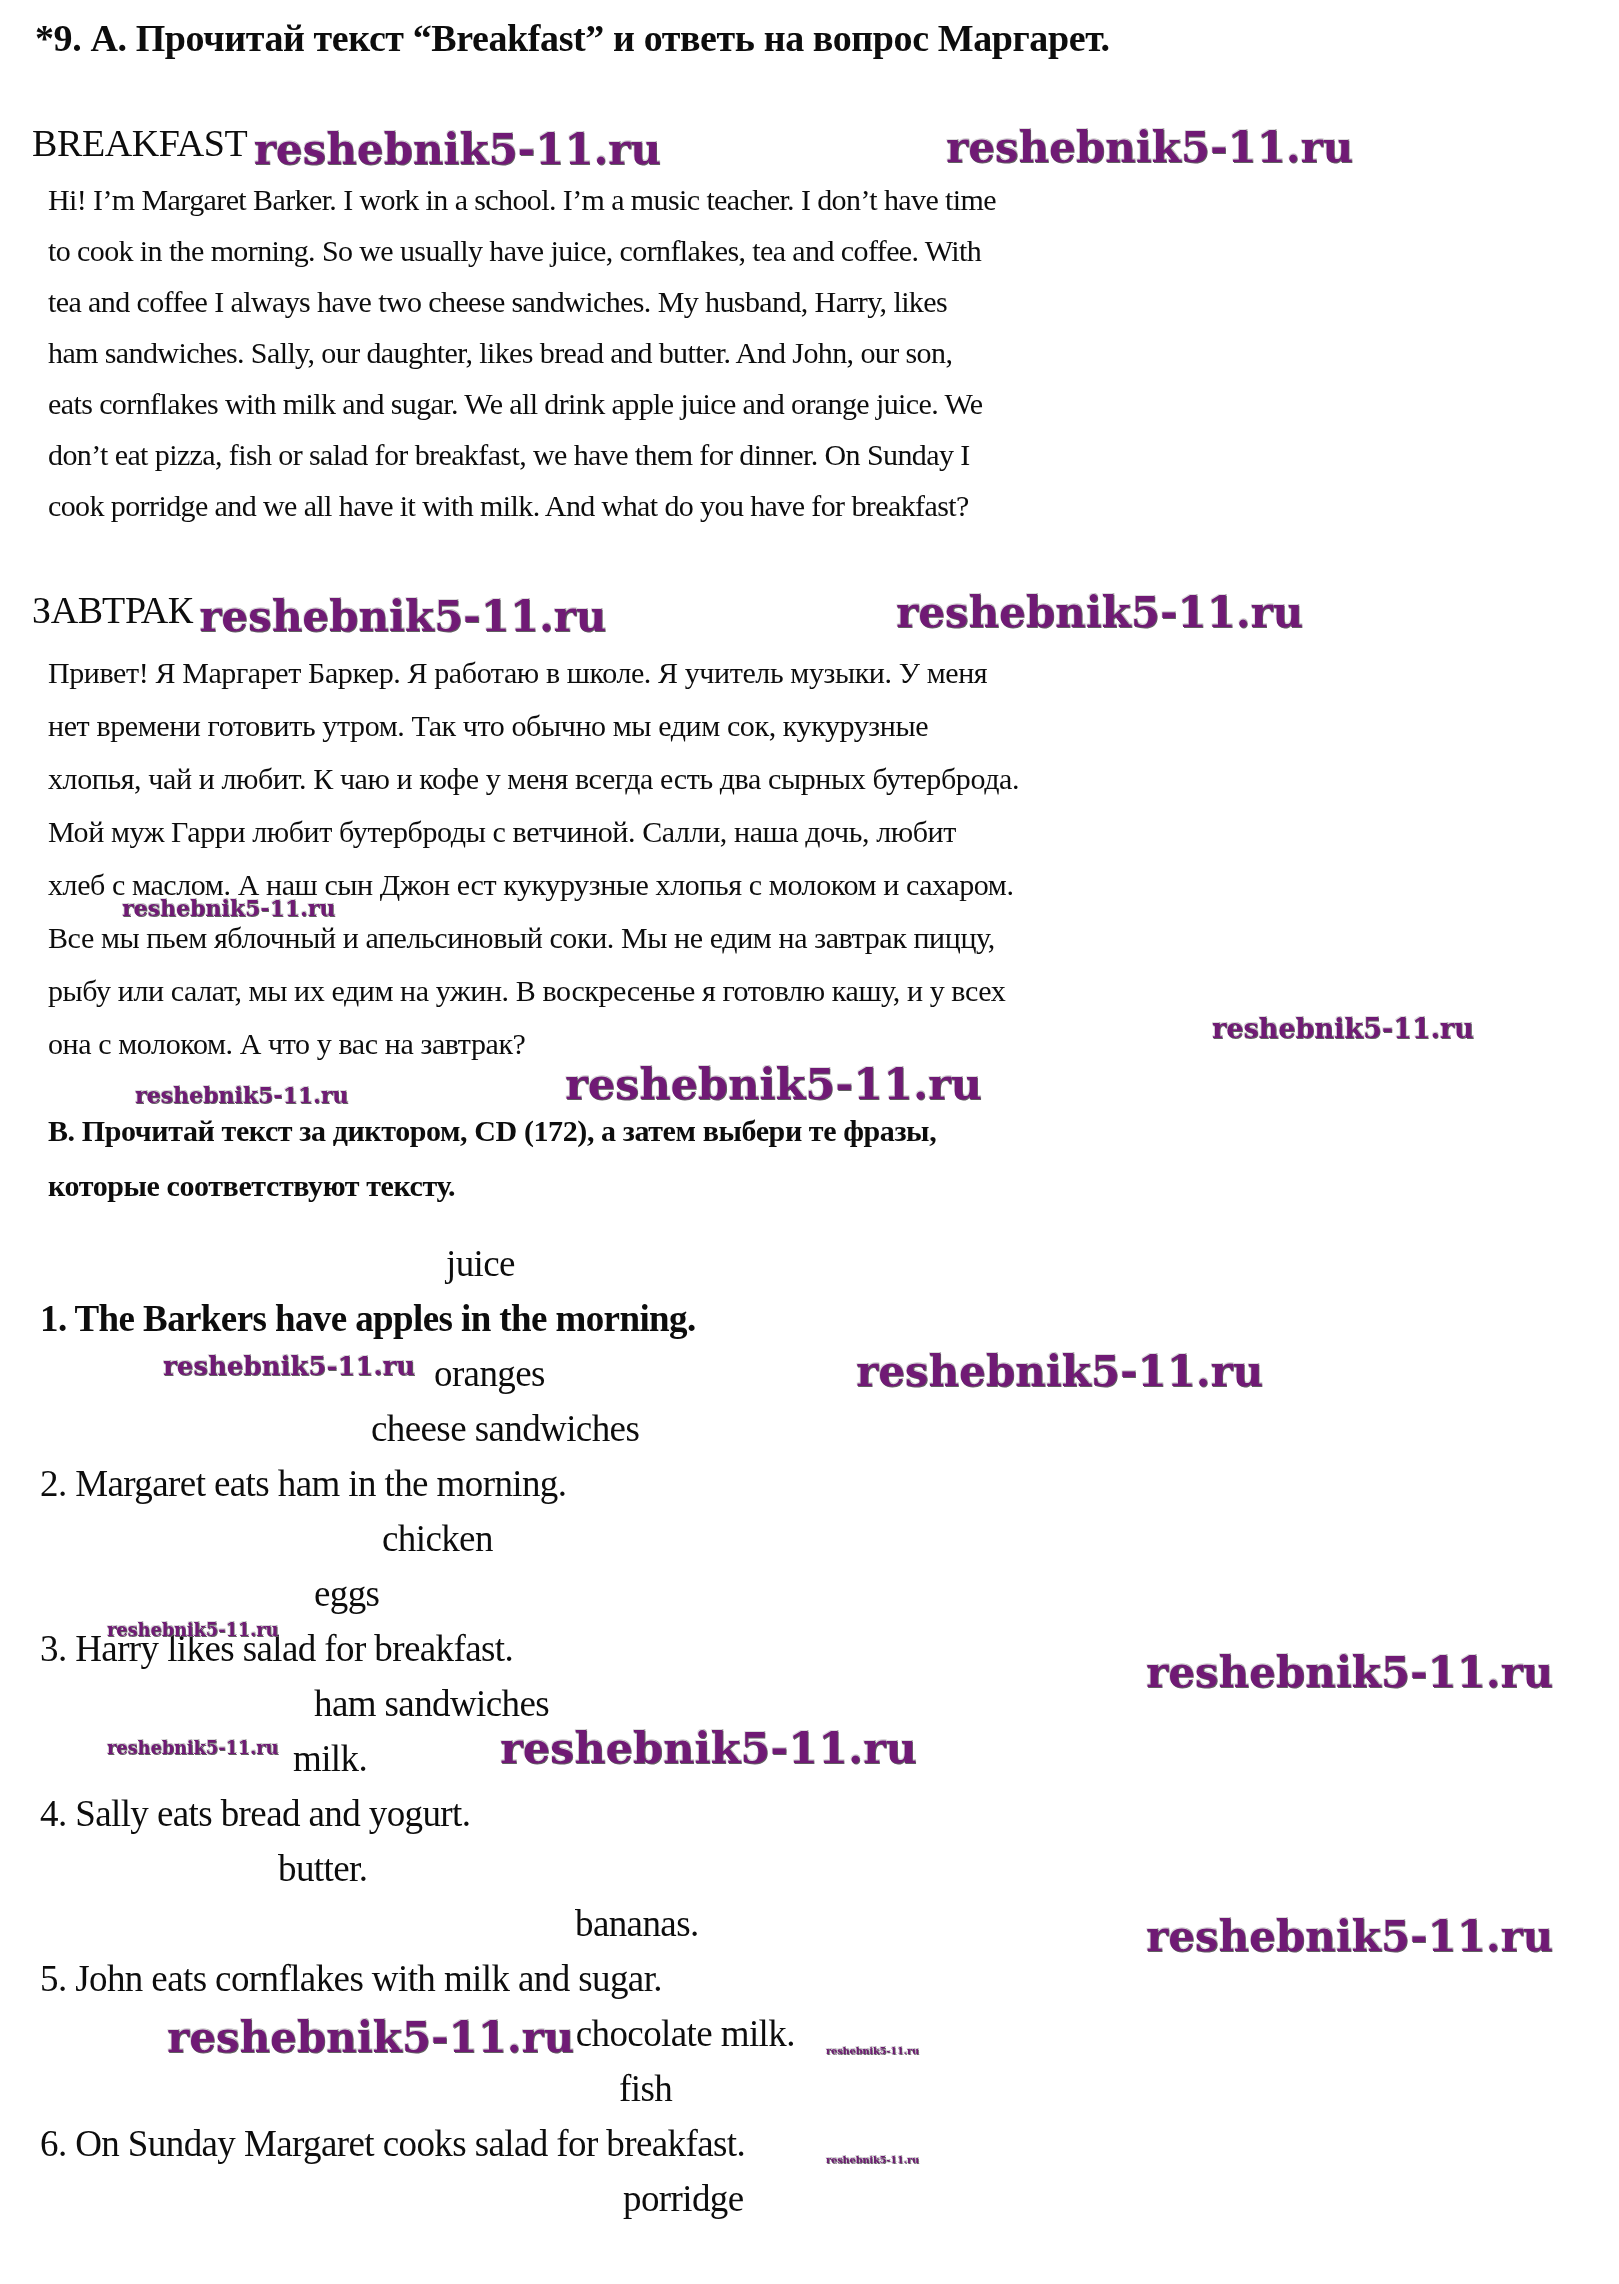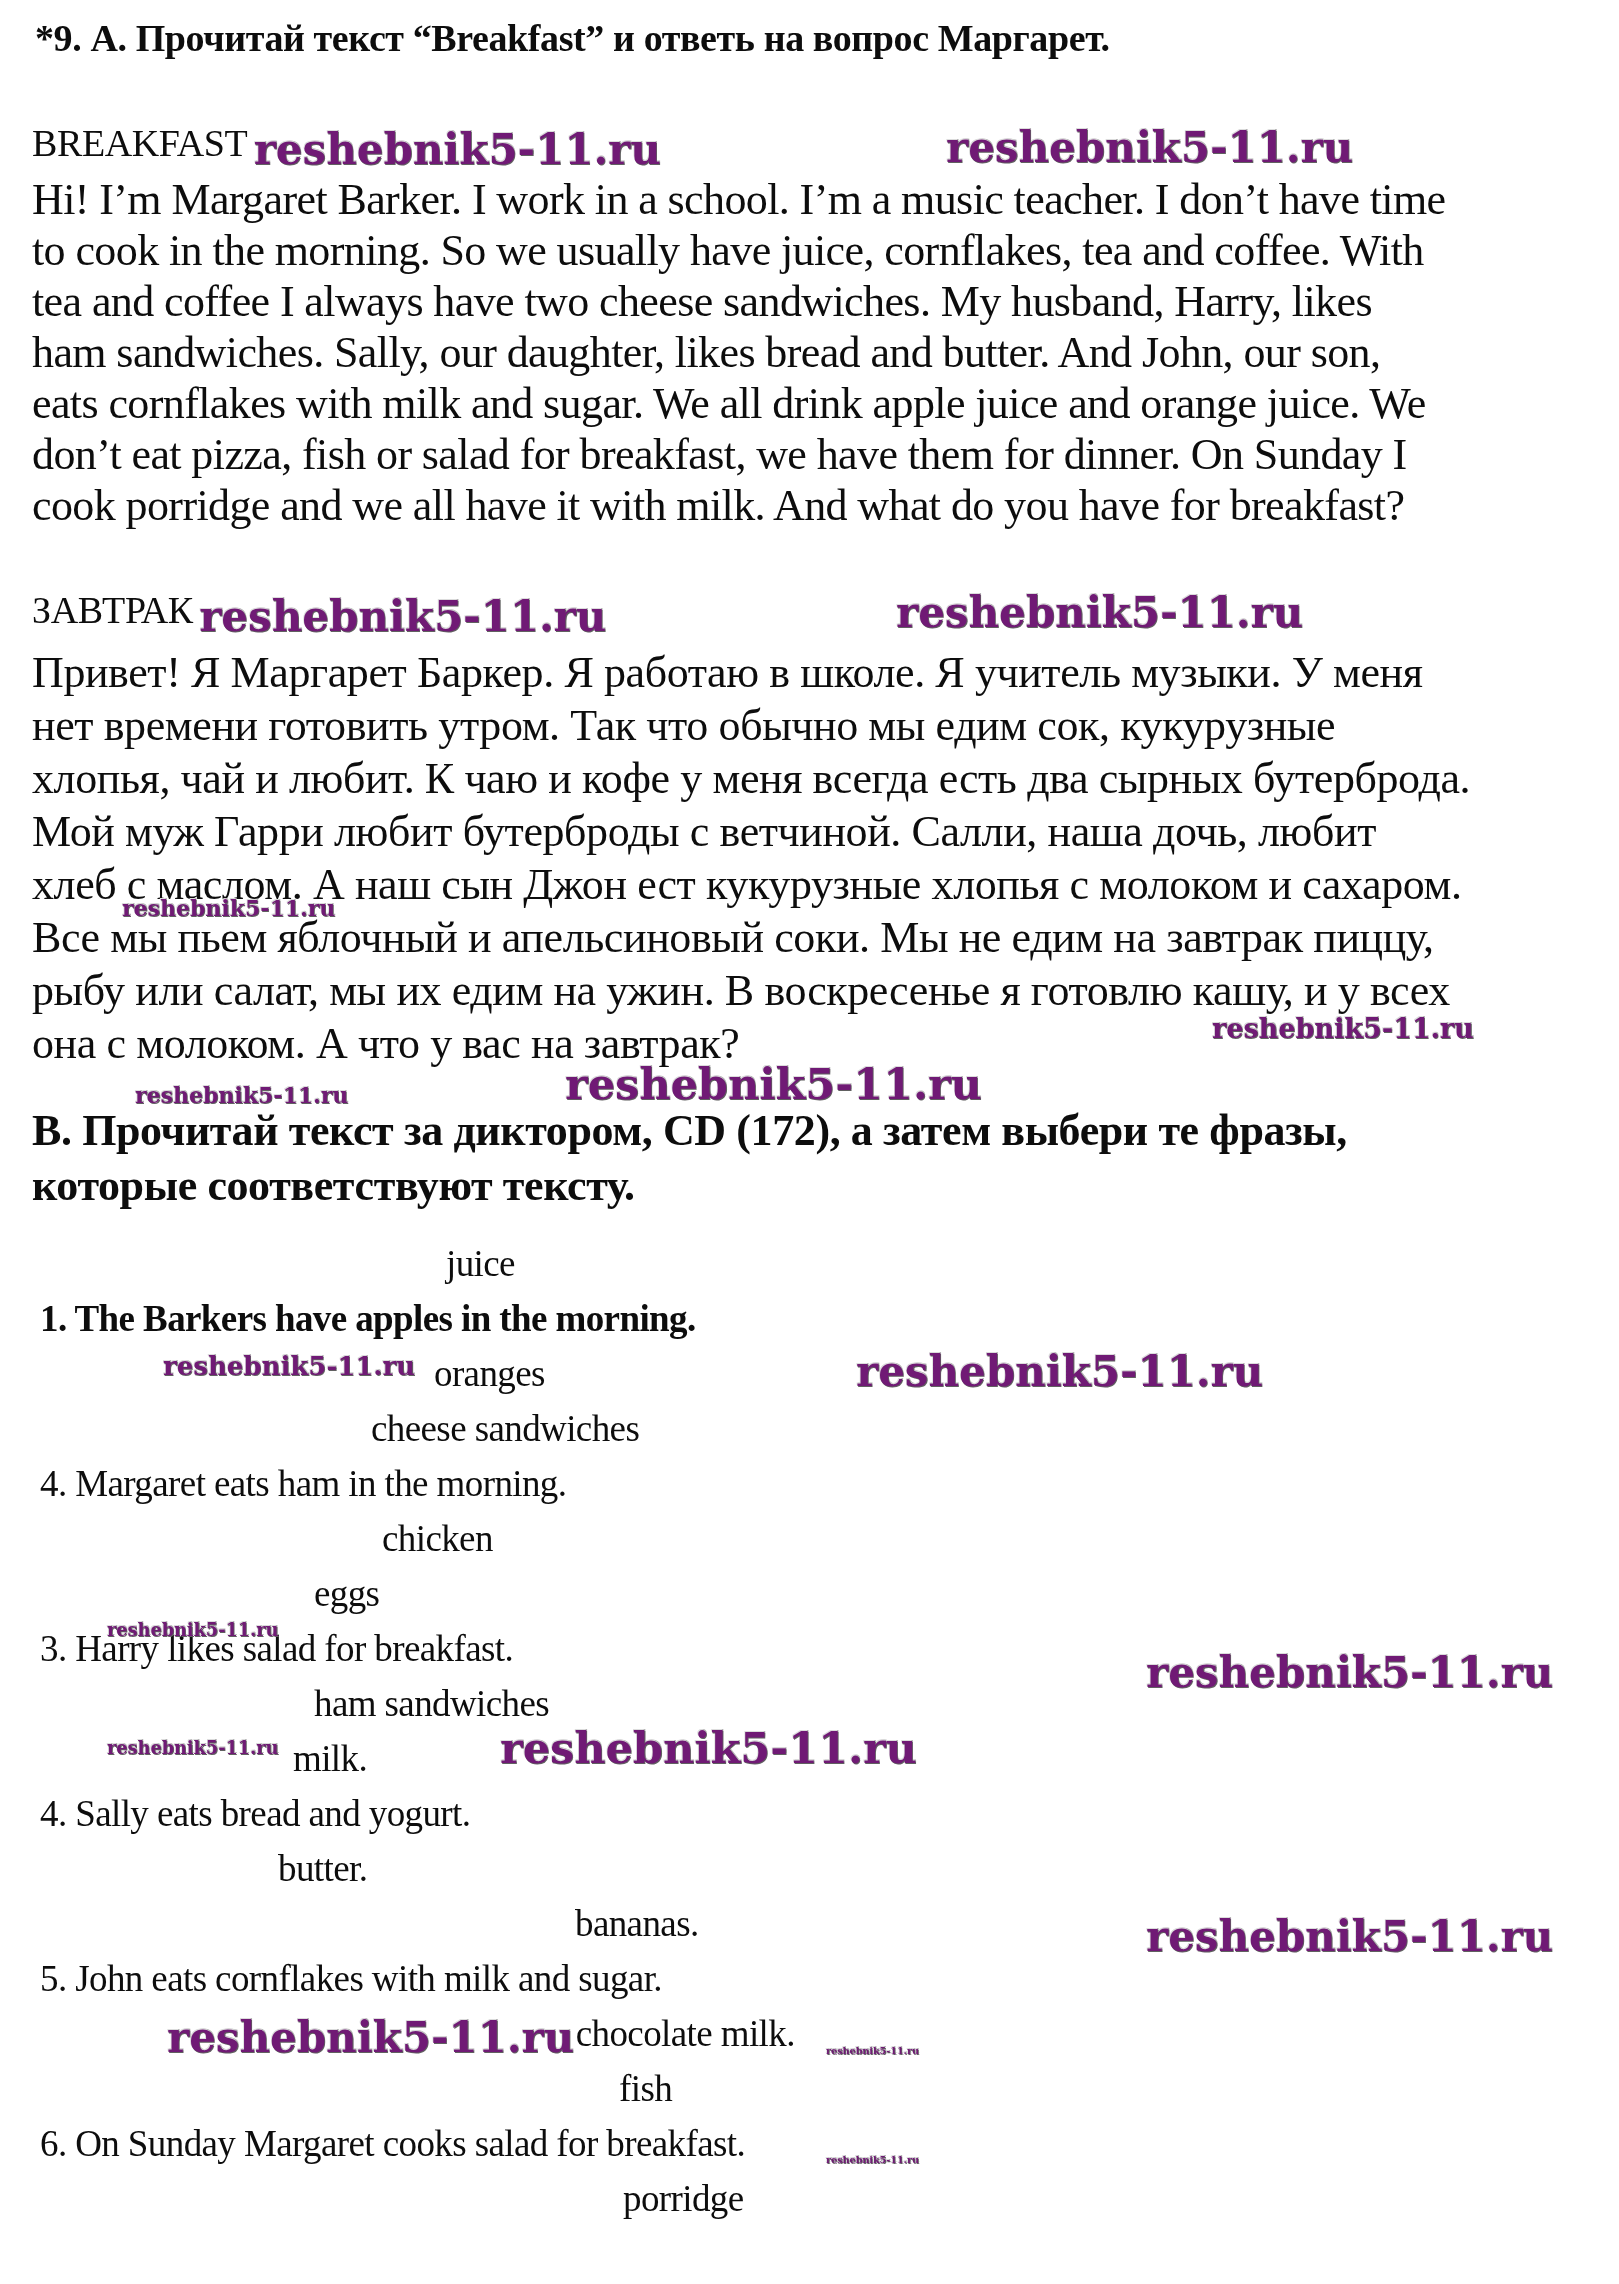--- a/index.html
+++ b/index.html
@@ -14,22 +14,22 @@
   .title {
     position:absolute; left:35px; top:16px;
     font-size:38px; font-weight:700; letter-spacing:-0.4px;
     white-space:nowrap;
   }
   .heading-row {
     position:absolute; left:32px;
     white-space:nowrap; font-size:38px; letter-spacing:-0.4px;
   }
   .para {
-    position:absolute; left:32px; width:1560px;
-    font-size:44px; line-height:51px; letter-spacing:-0.6px;
+    position:absolute; left:48px; width:1560px;
+    font-size:30px; line-height:51px; letter-spacing:-0.6px;
   }
   .para.rus { line-height:53px; letter-spacing:-0.4px; }
   .para.taskb { line-height:55px; font-weight:700; letter-spacing:-0.4px; }
   .para .line { white-space:nowrap; }
   .options {
     position:absolute; left:0; top:1236px; width:1570px;
     font-size:37px; letter-spacing:-0.6px;
   }
   .option-line { height:55px; line-height:55px; white-space:nowrap; }
   .wm {
@@ -83,21 +83,21 @@
   <div class="para taskb" id="taskb-lines" style="top:1103px">
       <div class="line">В. Прочитай текст за диктором, CD (172), а затем выбери те фразы,</div>
       <div class="line">которые соответствуют тексту.</div>
     </div>
 
   <div class="options" id="options-list">
       <div class="option-line" style="padding-left: 446px;">juice</div>
       <div class="option-line" style="padding-left: 40px; font-weight: bold;">1. The Barkers have apples in the morning.</div>
       <div class="option-line" style="padding-left: 434px;">oranges</div>
       <div class="option-line" style="padding-left: 371px;">cheese sandwiches</div>
-      <div class="option-line" style="padding-left: 40px;">4. Margaret eats ham in the morning.</div>
+      <div class="option-line" style="padding-left: 40px;">2. Margaret eats ham in the morning.</div>
       <div class="option-line" style="padding-left: 382px;">chicken</div>
       <div class="option-line" style="padding-left: 314px;">eggs</div>
       <div class="option-line" style="padding-left: 40px;">3. Harry likes salad for breakfast.</div>
       <div class="option-line" style="padding-left: 314px;">ham sandwiches</div>
       <div class="option-line" style="padding-left: 293px;">milk.</div>
       <div class="option-line" style="padding-left: 40px;">4. Sally eats bread and yogurt.</div>
       <div class="option-line" style="padding-left: 278px;">butter.</div>
       <div class="option-line" style="padding-left: 575px;">bananas.</div>
       <div class="option-line" style="padding-left: 40px;">5. John eats cornflakes with milk and sugar.</div>
       <div class="option-line" style="padding-left: 167px;"><span class="wm inline-wm in-option">reshebnik5-11.ru</span><span>chocolate milk.</span></div>

